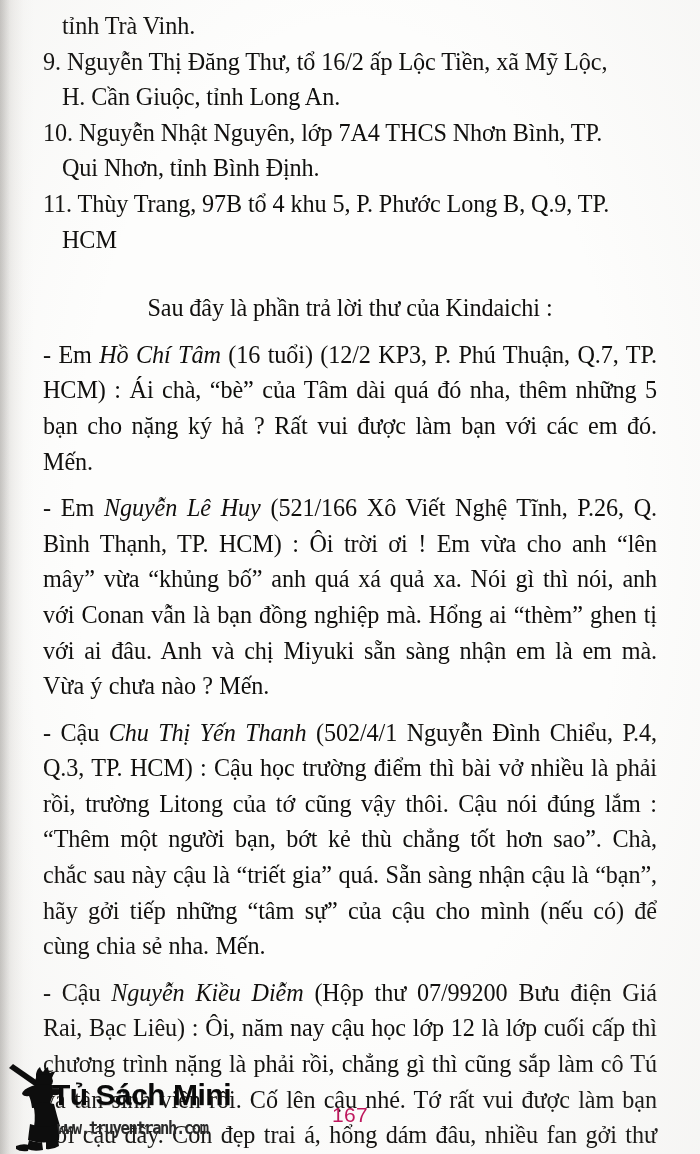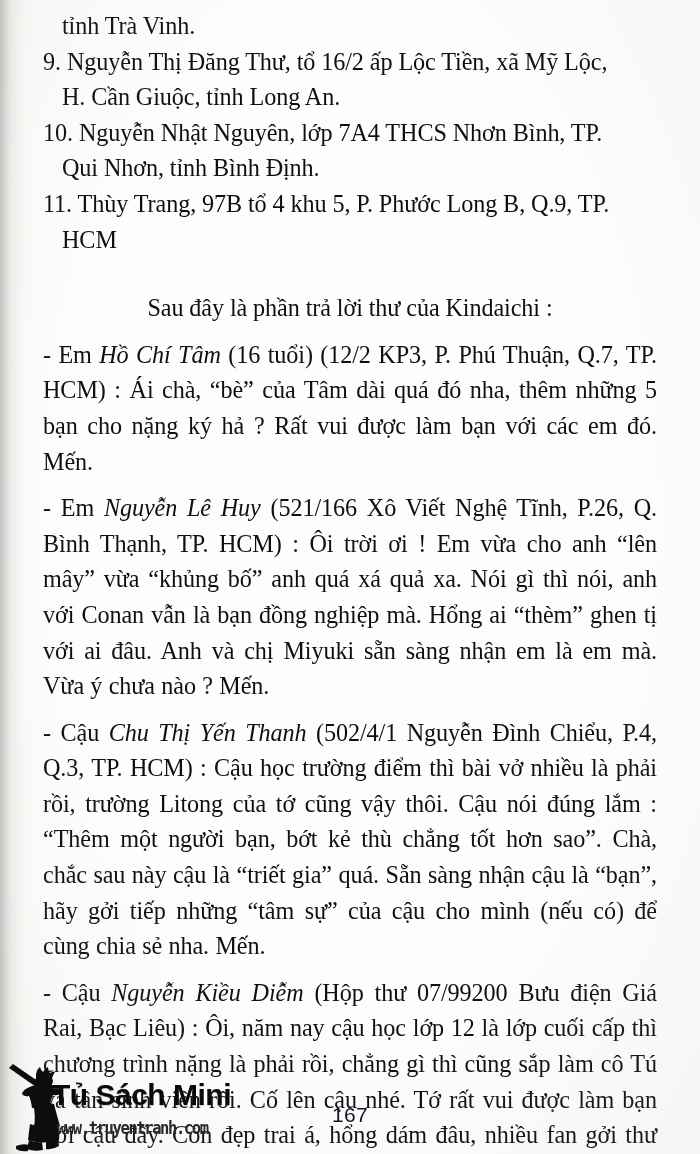--- a/index.html
+++ b/index.html
@@ -111,21 +111,21 @@
 
   
   .page-number {
     position: absolute;
     left: 0;
     top: 1103px;
     width: 700px;
     text-align: center;
     font-family: "Liberation Sans", sans-serif;
     font-size: 21px;
-    color: #0f172a;
+    color: #be185d;
     letter-spacing: 0.4px;
     z-index: 4;
   }
 
   
   .watermark {
     position: absolute;
     left: 8px;
     top: 1062px;
     width: 260px;

